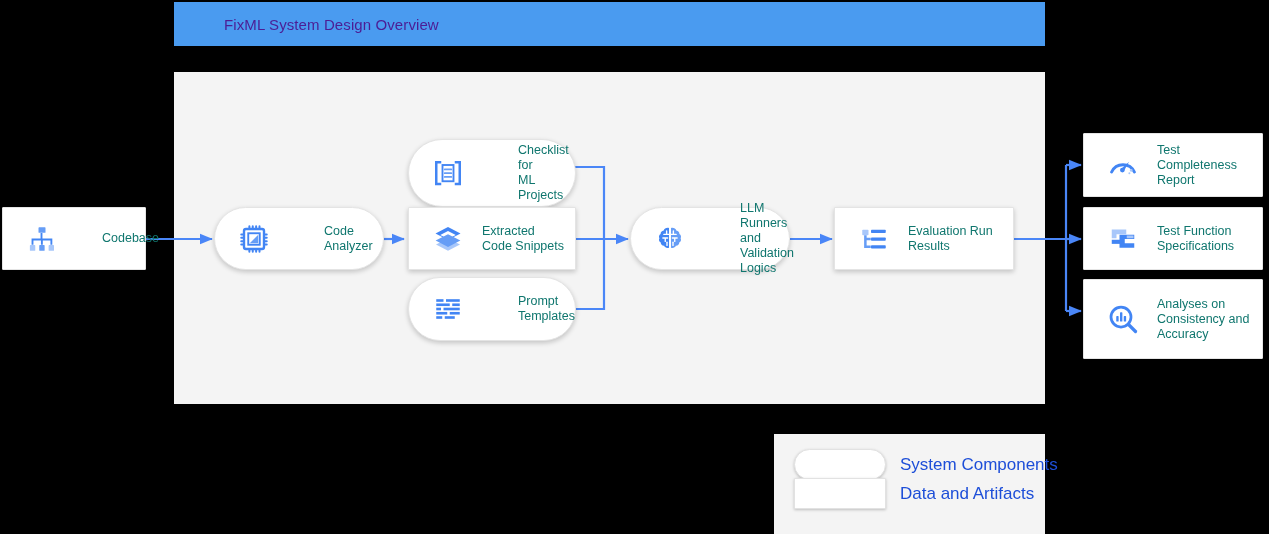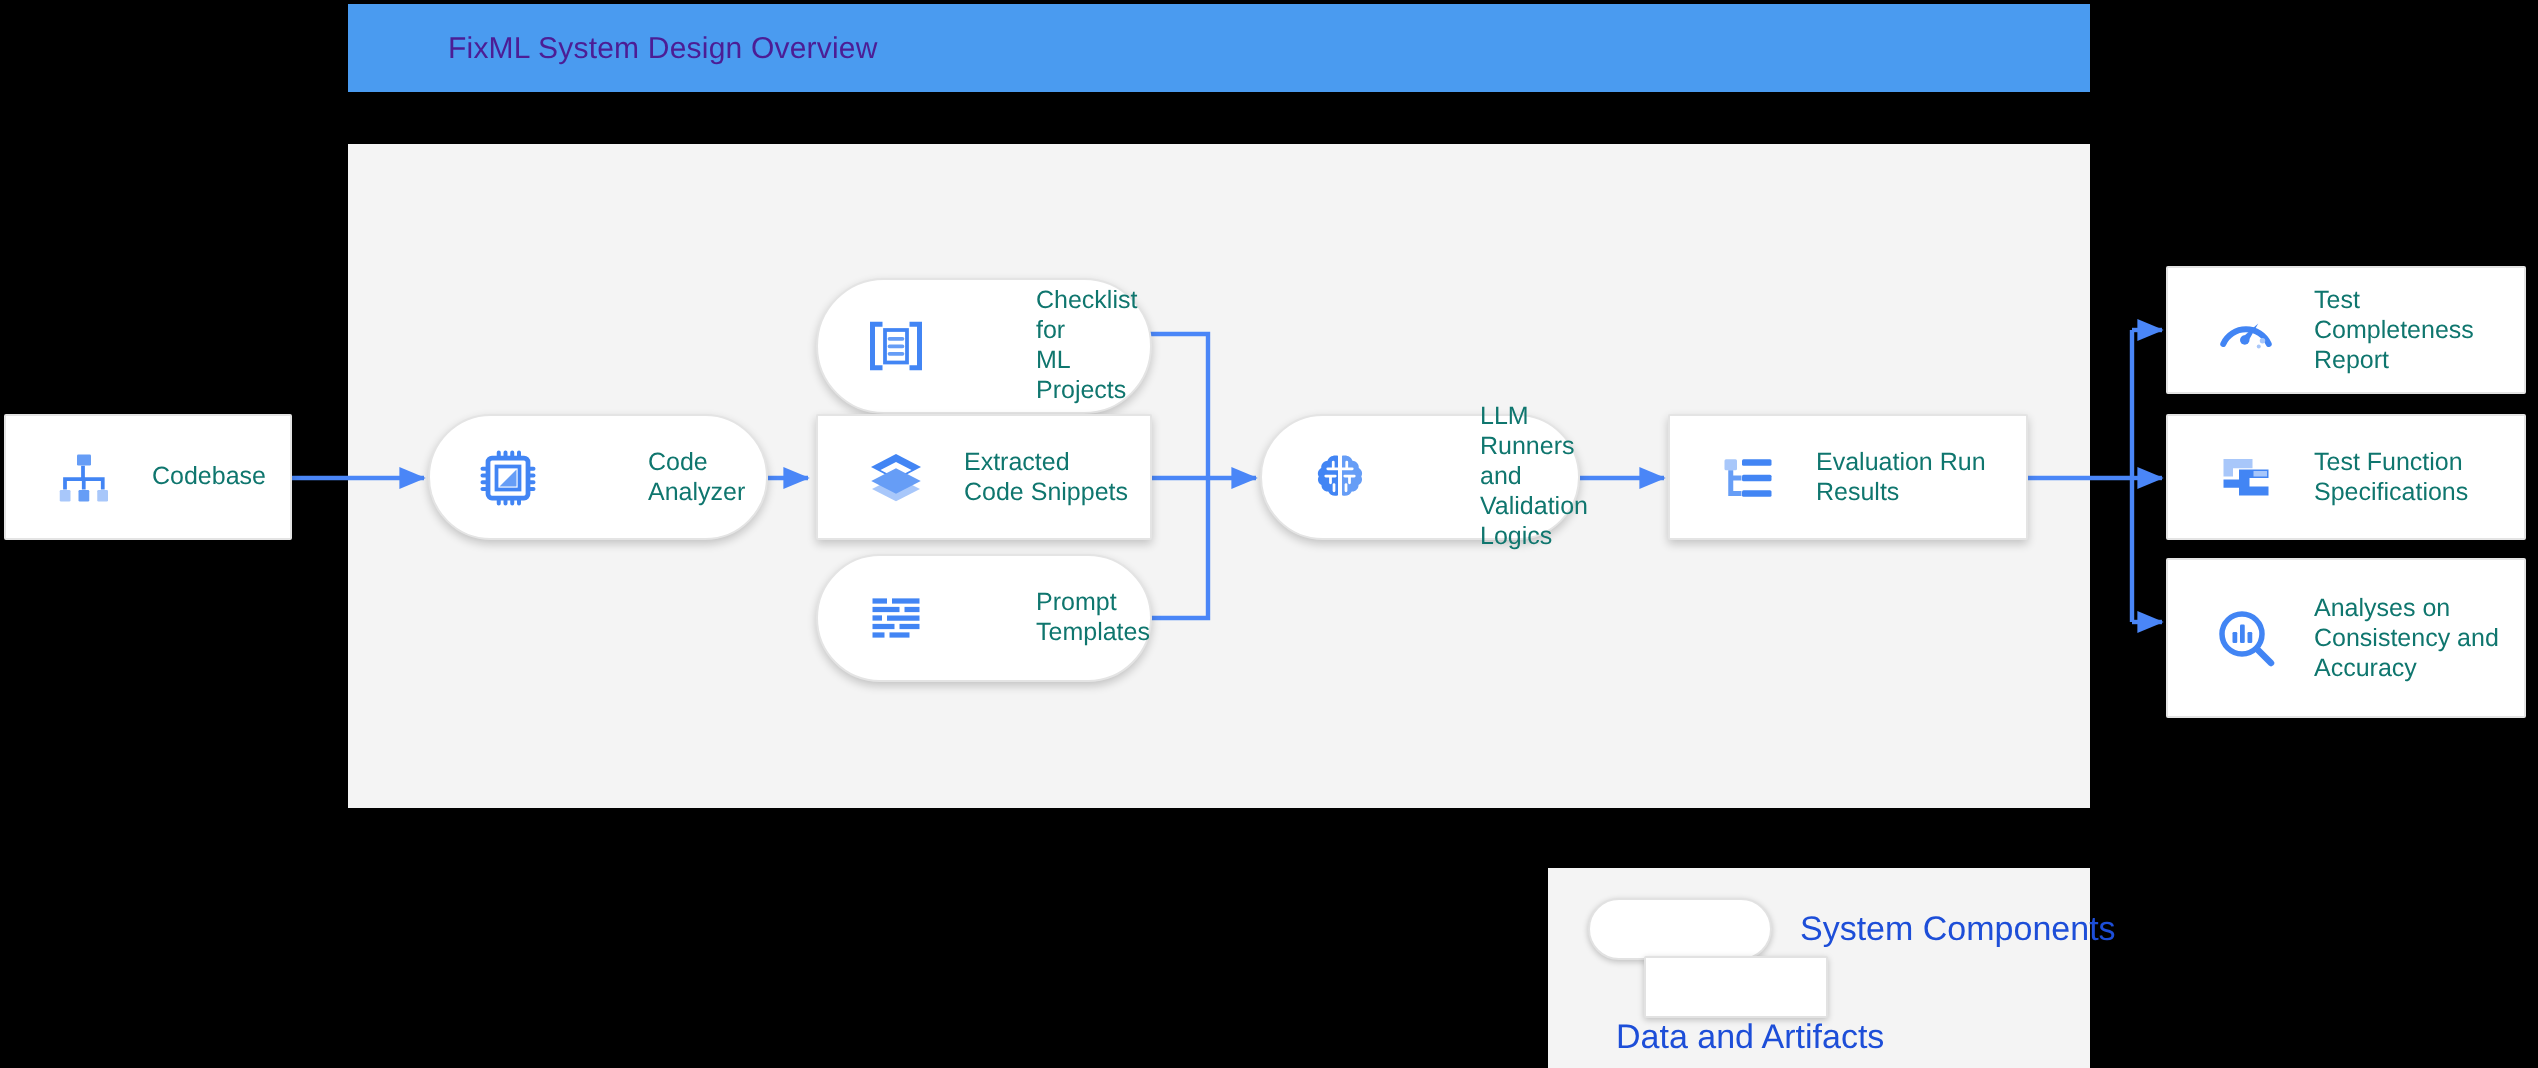--- a/index.html
+++ b/index.html
@@ -125,21 +125,21 @@
     <div id="title-text">FixML System Design Overview</div>
   </div>
 
   <div id="diagram-panel"></div>
 
   <div id="legend-panel">
     <div class="legend-row" style="left:20px; top:15px;">
       <div class="legend-swatch pill"></div>
       <div class="legend-label">System Components</div>
     </div>
-    <div class="legend-row" style="left:20px; top:44px;flex-direction:column;">
+    <div class="legend-row" style="left:20px; top:44px;">
       <div class="legend-swatch rect"></div>
       <div class="legend-label">Data and Artifacts</div>
     </div>
   </div>
 
   <svg id="wires" viewBox="0 0 1269 534">
     <defs>
       <marker id="arrowhead" markerWidth="7" markerHeight="7" refX="5.6" refY="3" orient="auto">
         <path d="M0,0.5 L6,3 L0,5.5 Z" fill="#4a86f7"></path>
       </marker>
@@ -159,21 +159,21 @@
       <path d="M790,239 L832,239" marker-end="url(#arrowhead)"></path>
 
       <path d="M1014,239 L1066,239"></path>
       <path d="M1066,165 L1066,311"></path>
       <path d="M1066,165 L1081,165" marker-end="url(#arrowhead)"></path>
       <path d="M1066,239 L1081,239" marker-end="url(#arrowhead)"></path>
       <path d="M1066,311 L1081,311" marker-end="url(#arrowhead)"></path>
     </g>
   </svg>
 
-  <div class="node rect" style="left:2px; top:207px; width:144px; height:63px;">
+  <div class="node rect" style="left:2px; top:207px; width:144px; height:63px;gap:26px;">
     <span class="node-icon">
       <svg width="30" height="30" viewBox="0 0 24 24">
         <rect x="9.2" y="2.6" width="5.6" height="4.4" rx="0.5" fill="#669df6"></rect>
         <rect x="2.3" y="16.8" width="4.3" height="4.6" rx="0.5" fill="#a8c7fa"></rect>
         <rect x="9.8" y="16.8" width="4.3" height="4.6" rx="0.5" fill="#669df6"></rect>
         <rect x="17.3" y="16.8" width="4.3" height="4.6" rx="0.5" fill="#a8c7fa"></rect>
         <path d="M11.6,7.1 L11.6,12.4 M4.4,16.6 L4.4,12.4 L19.5,12.4 L19.5,16.6 M11.9,12.4 L11.9,16.6" stroke="#4285f4" stroke-width="1.5" fill="none"></path>
       </svg>
     </span>
     <span class="node-label">Codebase</span>

